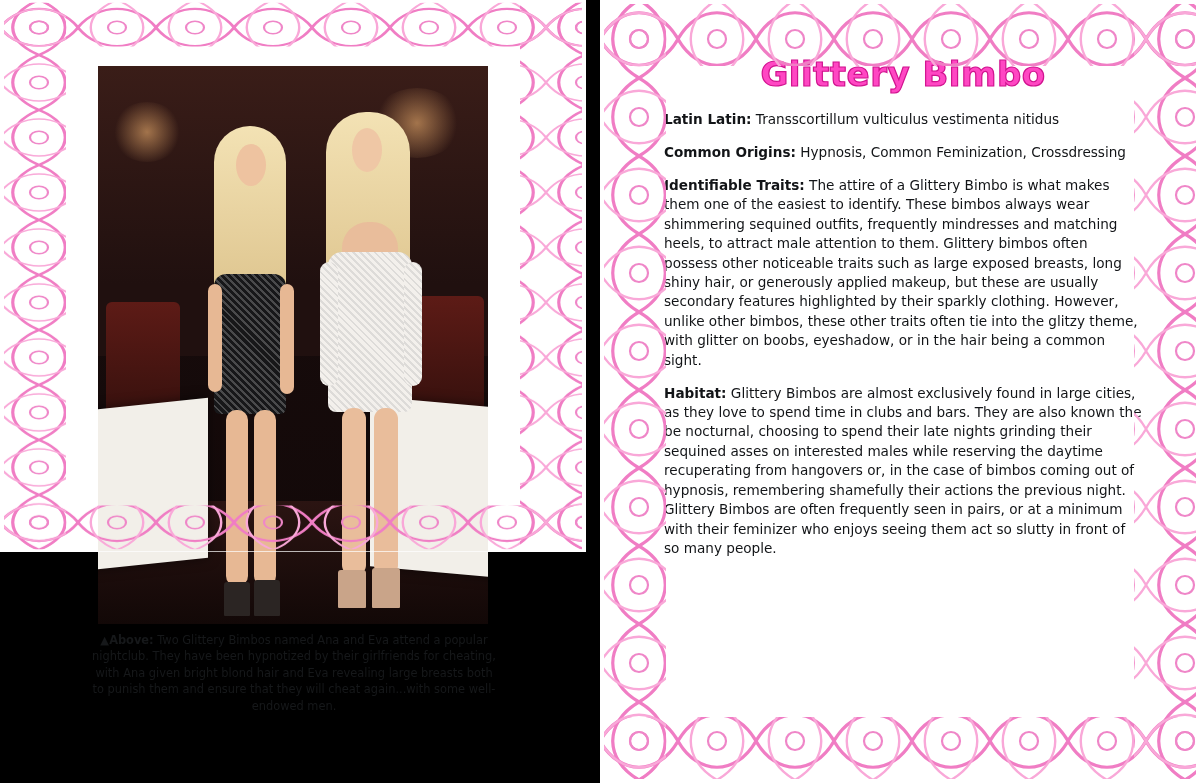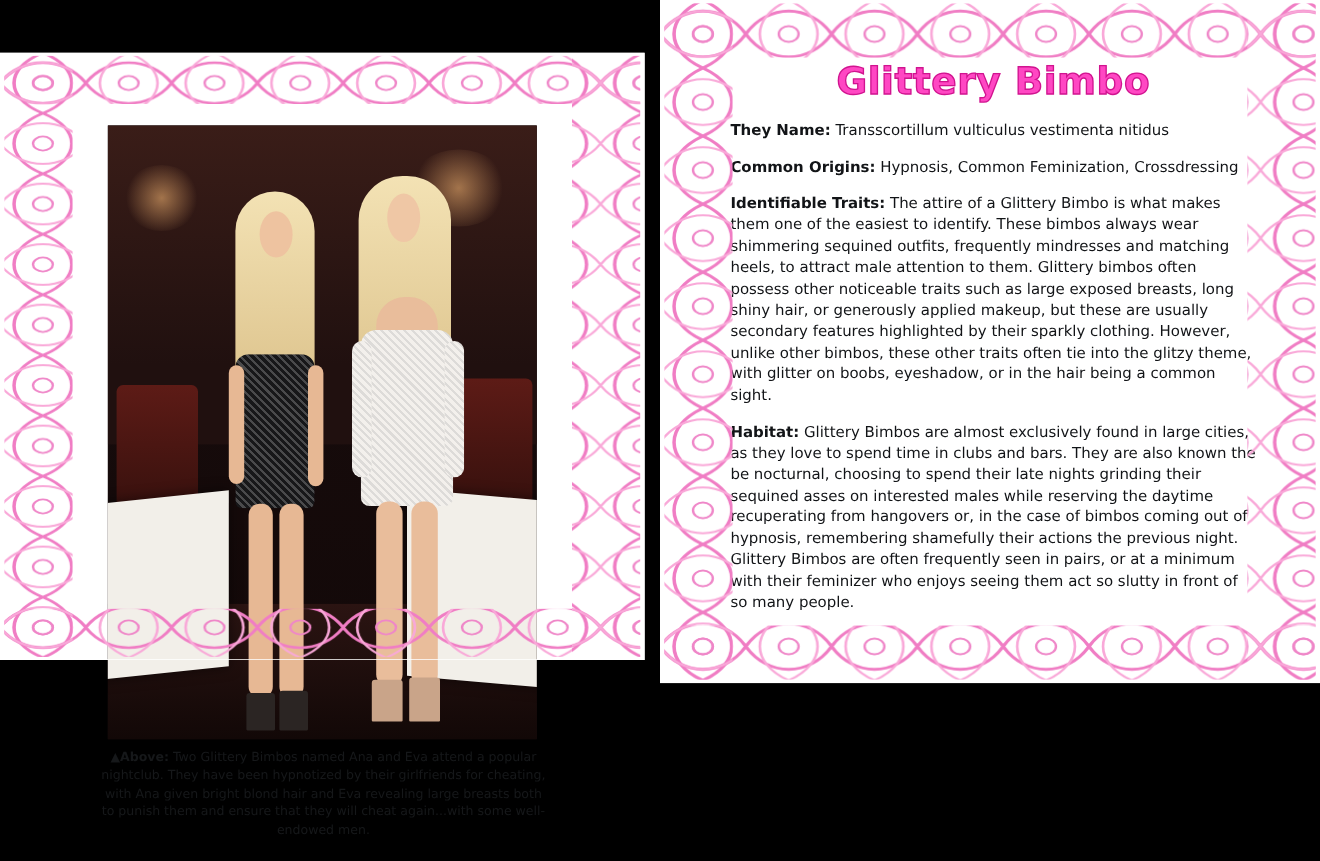--- a/index.html
+++ b/index.html
@@ -22,25 +22,24 @@
   }
   .page {
     position: relative;
     background: #ffffff;
     box-sizing: border-box;
   }
   .page-left {
     width: 586px;
     height: 552px;
     margin-right: 14px;
-    margin-top: 48px;
   }
   .page-right {
     width: 600px;
-    height: 621px;
+    height: 783px;
   }
   
   .frame {
     position: absolute;
     inset: 0;
     pointer-events: none;
     z-index: 5;
   }
   .frame svg {
     width: 100%;
@@ -254,21 +253,21 @@
       </svg>
     </div>
   </div>
 
   <div class="page page-right">
     <div class="page-inner">
       <div class="entry">
         <h1 class="entry-title">Glittery Bimbo</h1>
 
         <p class="field">
-          <span class="lbl">They Name:</span><span> Transscortillum vulticulus vestimenta nitidus</span>
+          <span class="lbl">Latin Latin:</span><span> Transscortillum vulticulus vestimenta nitidus</span>
         </p>
 
         <p class="field">
           <span class="lbl">Common Origins:</span><span> Hypnosis, Common Feminization, Crossdressing</span>
         </p>
 
         <p class="field body-long">
           <span class="lbl">Identifiable Traits:</span><span> The attire of a Glittery Bimbo is what makes them one of the easiest to identify. These bimbos always wear shimmering sequined outfits, frequently mindresses and matching heels, to attract male attention to them. Glittery bimbos often possess other noticeable traits such as large exposed breasts, long shiny hair, or generously applied makeup, but these are usually secondary features highlighted by their sparkly clothing. However, unlike other bimbos, these other traits often tie into the glitzy theme, with glitter on boobs, eyeshadow, or in the hair being a common sight.</span>
         </p>
 

